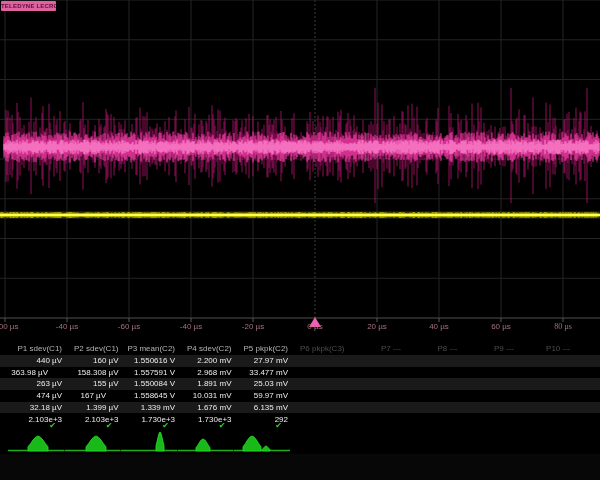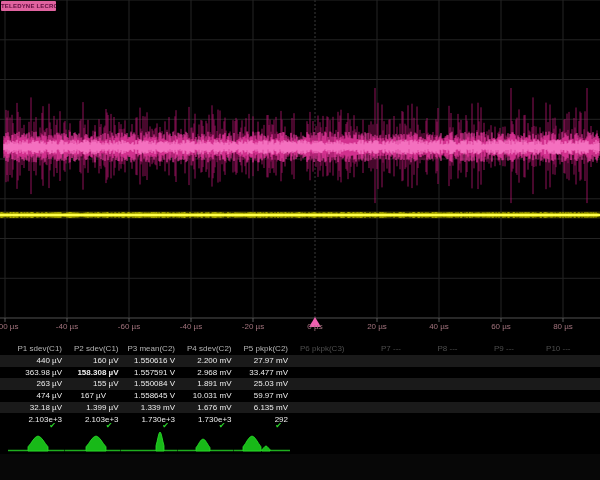--- a/index.html
+++ b/index.html
@@ -99,21 +99,21 @@
   <div id="xaxis">
       <div class="xlabel" style="left: 5px;">-100 µs</div>
       <div class="xlabel" style="left: 67px;">-40 µs</div>
       <div class="xlabel" style="left: 129px;">-60 µs</div>
       <div class="xlabel" style="left: 191px;">-40 µs</div>
       <div class="xlabel" style="left: 253px;">-20 µs</div>
       <div class="xlabel" style="left: 315px;">0 µs</div>
       <div class="xlabel" style="left: 377px;">20 µs</div>
       <div class="xlabel" style="left: 439px;">40 µs</div>
       <div class="xlabel" style="left: 501px;">60 µs</div>
-      <div class="xlabel" style="left: 563px;">80 µs</div>
+      <div class="xlabel" style="left: 563px; font-family: Liberation Serif, serif;">80 µs</div>
     </div>
 
   <div class="brand">TELEDYNE LECROY</div>
 
   <div id="ptable">
       <div class="stripe" style="top: 355px; height: 11.7px; background: rgb(26, 26, 26);"></div>
       <div class="stripe" style="top: 366.7px; height: 11.7px; background: rgb(0, 0, 0);"></div>
       <div class="stripe" style="top: 378.4px; height: 11.7px; background: rgb(26, 26, 26);"></div>
       <div class="stripe" style="top: 390.1px; height: 11.7px; background: rgb(0, 0, 0);"></div>
       <div class="stripe" style="top: 401.8px; height: 11.7px; background: rgb(26, 26, 26);"></div>
@@ -126,22 +126,22 @@
       <div class="cell dimhdr" style="top: 344px; right: 255.5px;">P6 pkpk(C3)</div>
       <div class="cell dimhdr" style="top: 344px; right: 199px;">P7 ---</div>
       <div class="cell dimhdr" style="top: 344px; right: 142.5px;">P8 ---</div>
       <div class="cell dimhdr" style="top: 344px; right: 86px;">P9 ---</div>
       <div class="cell dimhdr" style="top: 344px; right: 29.5px;">P10 ---</div>
       <div class="cell" style="top: 356px; right: 538px;">440 µV</div>
       <div class="cell" style="top: 356px; right: 481.5px;">160 µV</div>
       <div class="cell" style="top: 356px; right: 425px;">1.550616 V</div>
       <div class="cell" style="top: 356px; right: 368.5px;">2.200 mV</div>
       <div class="cell" style="top: 356px; right: 312px;">27.97 mV</div>
-      <div class="cell" style="top: 367.7px; right: 538px; text-align: right;">363.98 µV</div>
-      <div class="cell" style="top: 367.7px; right: 481.5px; font-weight: bold;">158.308 µV</div>
+      <div class="cell" style="top: 367.7px; right: 552px; text-align: right;">363.98 µV</div>
+      <div class="cell" style="top: 367.7px; right: 481.5px;">158.308 µV</div>
       <div class="cell" style="top: 367.7px; right: 425px;">1.557591 V</div>
       <div class="cell" style="top: 367.7px; right: 368.5px;">2.968 mV</div>
       <div class="cell" style="top: 367.7px; right: 312px;">33.477 mV</div>
       <div class="cell" style="top: 379.4px; right: 538px;">263 µV</div>
       <div class="cell" style="top: 379.4px; right: 481.5px;">155 µV</div>
       <div class="cell" style="top: 379.4px; right: 425px;">1.550084 V</div>
       <div class="cell" style="top: 379.4px; right: 368.5px;">1.891 mV</div>
       <div class="cell" style="top: 379.4px; right: 312px;">25.03 mV</div>
       <div class="cell" style="top: 391.1px; right: 538px;">474 µV</div>
       <div class="cell" style="top: 391.1px; right: 494px; text-align: center;">167 µV</div>

